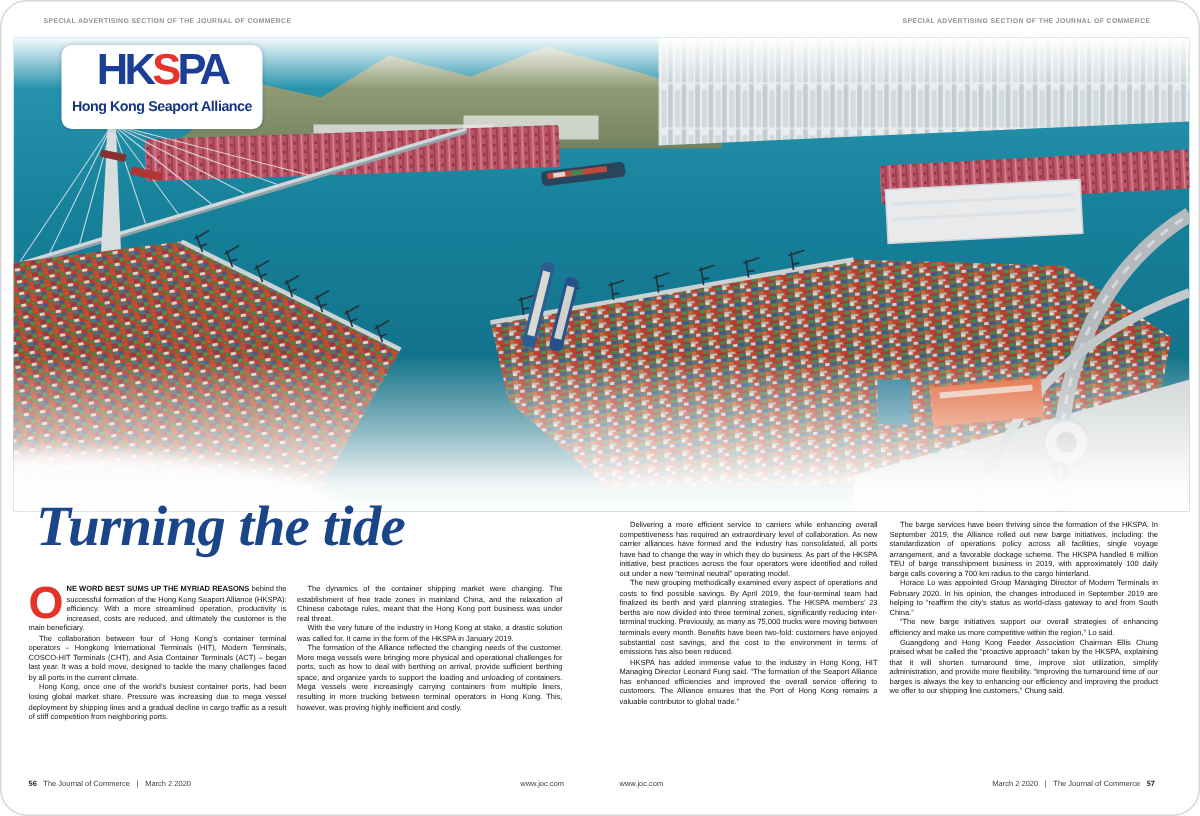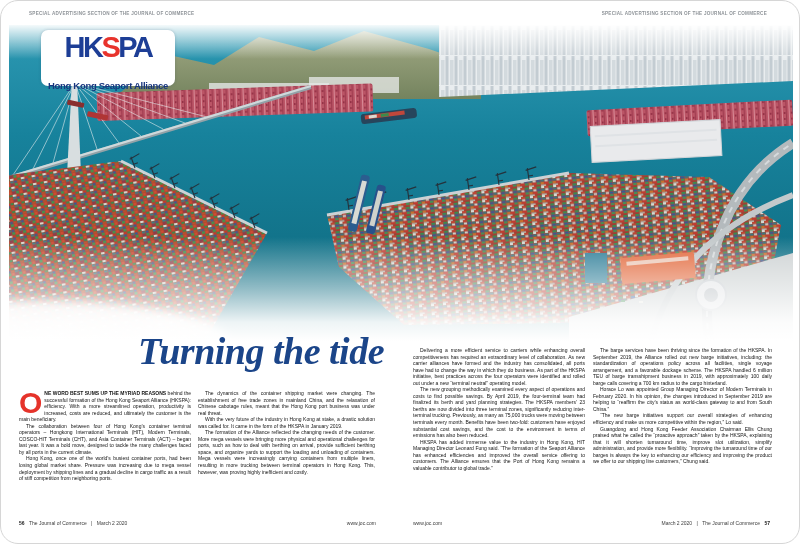--- a/index.html
+++ b/index.html
@@ -25,28 +25,28 @@
     box-shadow:0 0 3px rgba(40,60,90,.25);
   }
   .logo-acronym{
     margin-top:3px; font-size:29px; line-height:29px; font-weight:bold;
     letter-spacing:-2.5px; font-family:"Liberation Sans", sans-serif;
   }
   .logo-acronym .lb{color:#1d3e96;}
   .logo-acronym .lr{color:#e8332c;}
   .logo-name{
     font-size:9.5px; line-height:11px; font-weight:bold; letter-spacing:-.3px;
-    color:#17357e; margin-top:18px;
+    color:#17357e; margin-top:4px;
   }
 
   .title{
     position:absolute; left:23px; top:327px; width:360px;
     font-family:"Liberation Serif", "DejaVu Serif", serif;
     font-style:italic; font-weight:600; font-size:38px; line-height:46px;
-    color:#1b4589; letter-spacing:-.5px;text-align:right;
+    color:#1b4589; letter-spacing:-.5px;
   }
 
   .col{position:absolute; color:#141414;}
   .col p{
     margin:0; font-size:5px; line-height:6.55px; text-align:justify;
     text-indent:7px;
   }
   .col p.opening{text-indent:0;}
   .dropcap{
     float:left; font-size:30px; line-height:24px; font-weight:bold;

